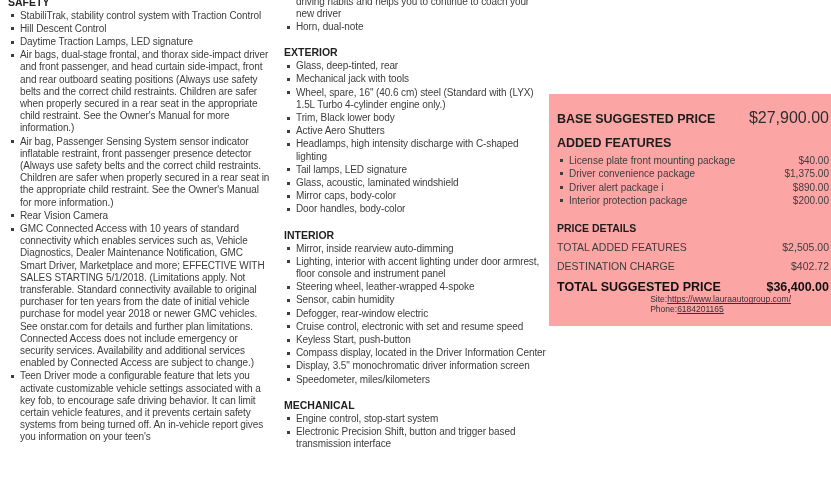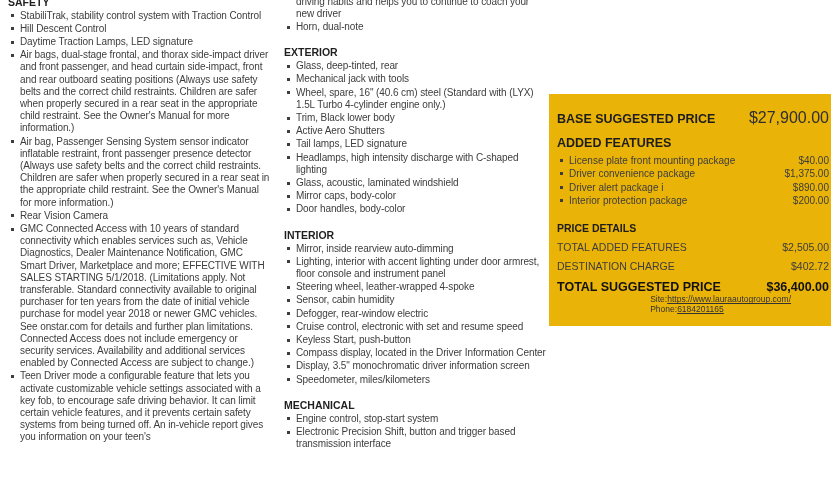--- a/index.html
+++ b/index.html
@@ -33,21 +33,21 @@
     font-size:10px; line-height:12.2px; color:#3d3d3d; letter-spacing:-0.1px;
   }
   .item::before {
     content:""; position:absolute; left:3px; top:4.6px;
     width:3px; height:3px; background:#3d3d3d;
   }
 
   
   .sidebar {
     width:282px; flex:0 0 282px; box-sizing:border-box;
-    background:#eab308;
+    background:#fca5a5;
     padding:6px 2px 12px 8px;
     display:flex; flex-direction:column;
   }
   .price-row { display:flex; justify-content:space-between; align-items:baseline; }
   .base-label { font-size:12.5px; font-weight:bold; color:#1d1d1d; }
   .base-value { font-size:16px; color:#2f2f2f;margin-top:9px; }
   .af-title { font-size:12.5px; font-weight:bold; color:#1d1d1d; margin-top:9px; }
   .af-list { margin-top:3px; }
   .af-item {
     position:relative; display:flex; justify-content:space-between;
@@ -111,22 +111,22 @@
           </section>
           <section class="block">
             <h2 class="heading">EXTERIOR</h2>
 
             <ul class="items">
               <li class="item">Glass, deep-tinted, rear</li>
               <li class="item">Mechanical jack with tools</li>
               <li class="item">Wheel, spare, 16" (40.6 cm) steel (Standard with (LYX) 1.5L Turbo 4-cylinder engine only.)</li>
               <li class="item">Trim, Black lower body</li>
               <li class="item">Active Aero Shutters</li>
+              <li class="item">Headlamps, high intensity discharge with C-shaped lighting</li>
               <li class="item">Tail lamps, LED signature</li>
-              <li class="item">Headlamps, high intensity discharge with C-shaped lighting</li>
               <li class="item">Glass, acoustic, laminated windshield</li>
               <li class="item">Mirror caps, body-color</li>
               <li class="item">Door handles, body-color</li>
             </ul>
           </section>
           <section class="block">
             <h2 class="heading">INTERIOR</h2>
 
             <ul class="items">
               <li class="item">Mirror, inside rearview auto-dimming</li>

